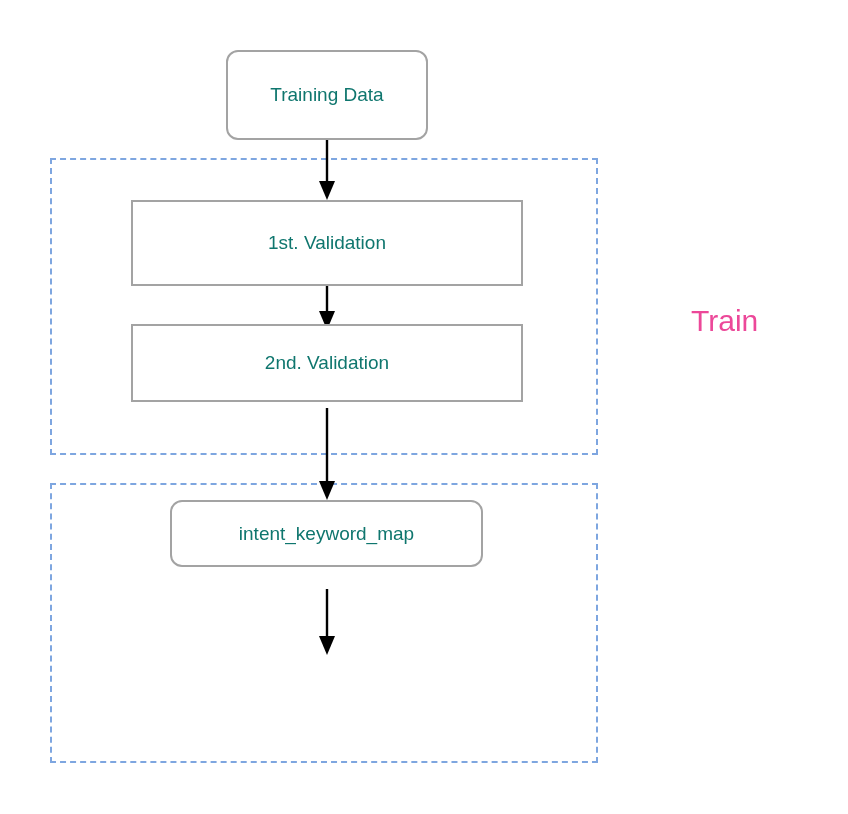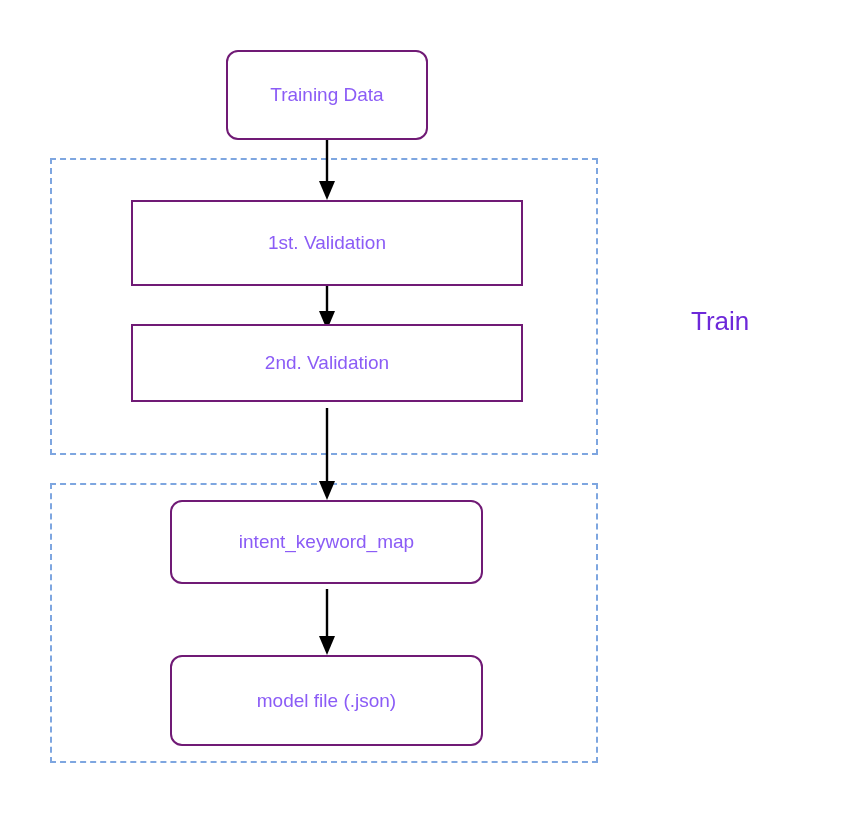--- a/index.html
+++ b/index.html
@@ -25,50 +25,50 @@
     border: 2px dashed #7ea6e0;
     box-sizing: border-box;
     background: transparent;
   }
   #group-train  { left: 50px;  top: 158px; width: 548px; height: 297px; }
   #group-persist{ left: 50px;  top: 483px; width: 548px; height: 280px; }
 
   
   .group-label {
     position: absolute;
-    color: #6d28d9;
-    font-size: 26px;
+    color: #ec4899;
+    font-size: 30px;
     line-height: 34px;
     white-space: nowrap;
   }
   #label-train   { left: 691px; top: 304px; }
   #label-persist { left: 674px; top: 610px; }
 
   
   .node {
     position: absolute;
     box-sizing: border-box;
-    border: 2px solid #701a75;
+    border: 2px solid #a3a3a3;
     background: #ffffff;
     display: flex;
     align-items: center;
     justify-content: center;
     text-align: center;
-    color: #8b5cf6;
+    color: #0f766e;
     font-size: 19px;
     line-height: 24px;
     padding: 4px 10px;
   }
   .node.rounded { border-radius: 12px; }
   .node.square  { border-radius: 0; }
 
   #node-training-data     { left: 226px; top: 50px;  width: 202px; height: 90px; }
   #node-first-validation  { left: 131px; top: 200px; width: 392px; height: 86px; }
   #node-second-validation { left: 131px; top: 324px; width: 392px; height: 78px; }
-  #node-intent-keyword-map{ left: 170px; top: 500px; width: 313px; height: 84px; }
+  #node-intent-keyword-map{ left: 170px; top: 500px; width: 313px; height: 67px; }
   #node-model-file        { left: 170px; top: 655px; width: 313px; height: 91px; }
 
   
   .connector {
     position: absolute;
     left: 0;
     top: 0;
     width: 848px;
     height: 814px;
     pointer-events: none;
@@ -114,15 +114,14 @@
   </svg>
 
   <div class="node rounded" id="node-training-data">Training Data</div>
 
   <div class="node square" id="node-first-validation">1st. Validation</div>
 
   <div class="node square" id="node-second-validation">2nd. Validation</div>
 
   <div class="node rounded" id="node-intent-keyword-map">intent_keyword_map</div>
 
-  <div class="node rounded" id="node-model-file">model file (.json)</div>
 
 </div>
 
 </body></html>

